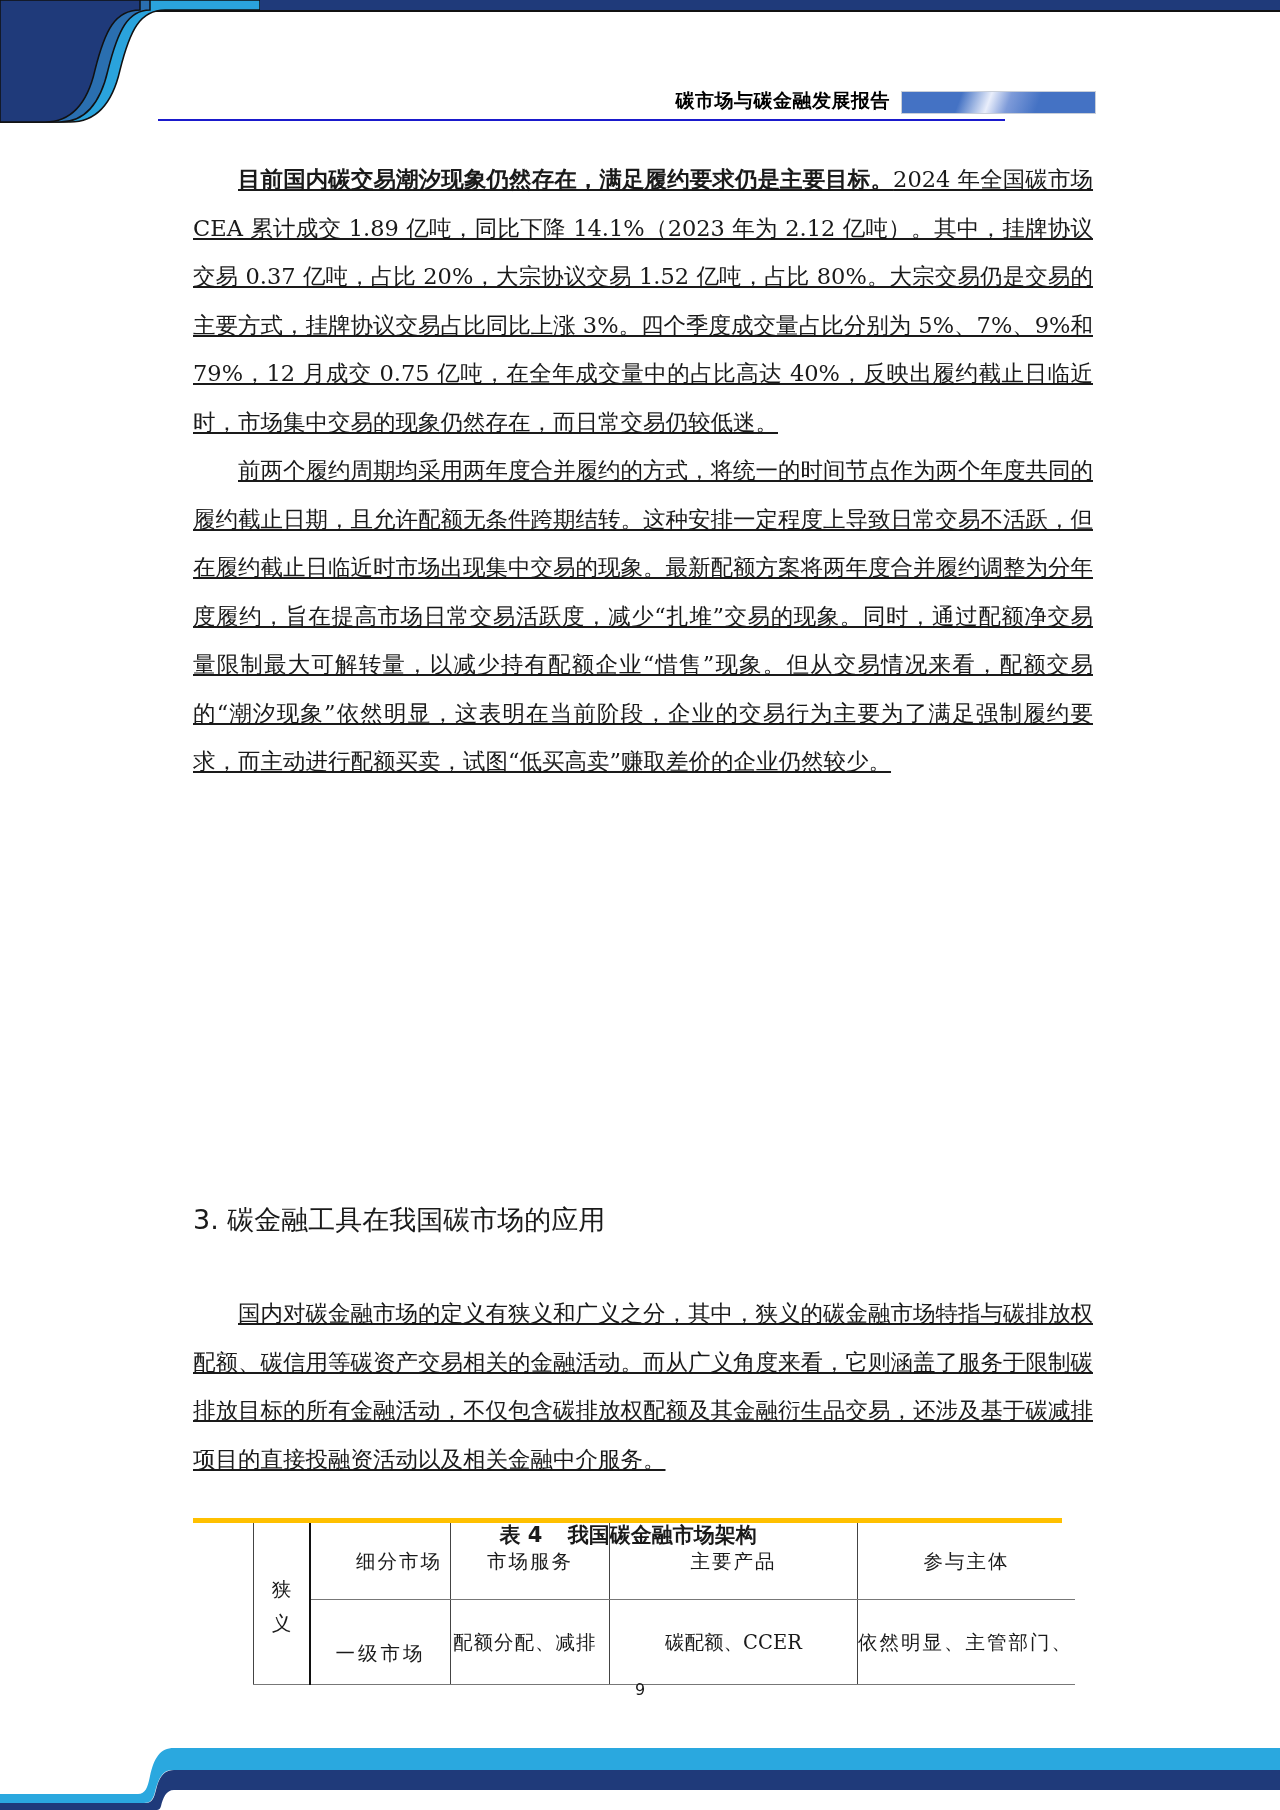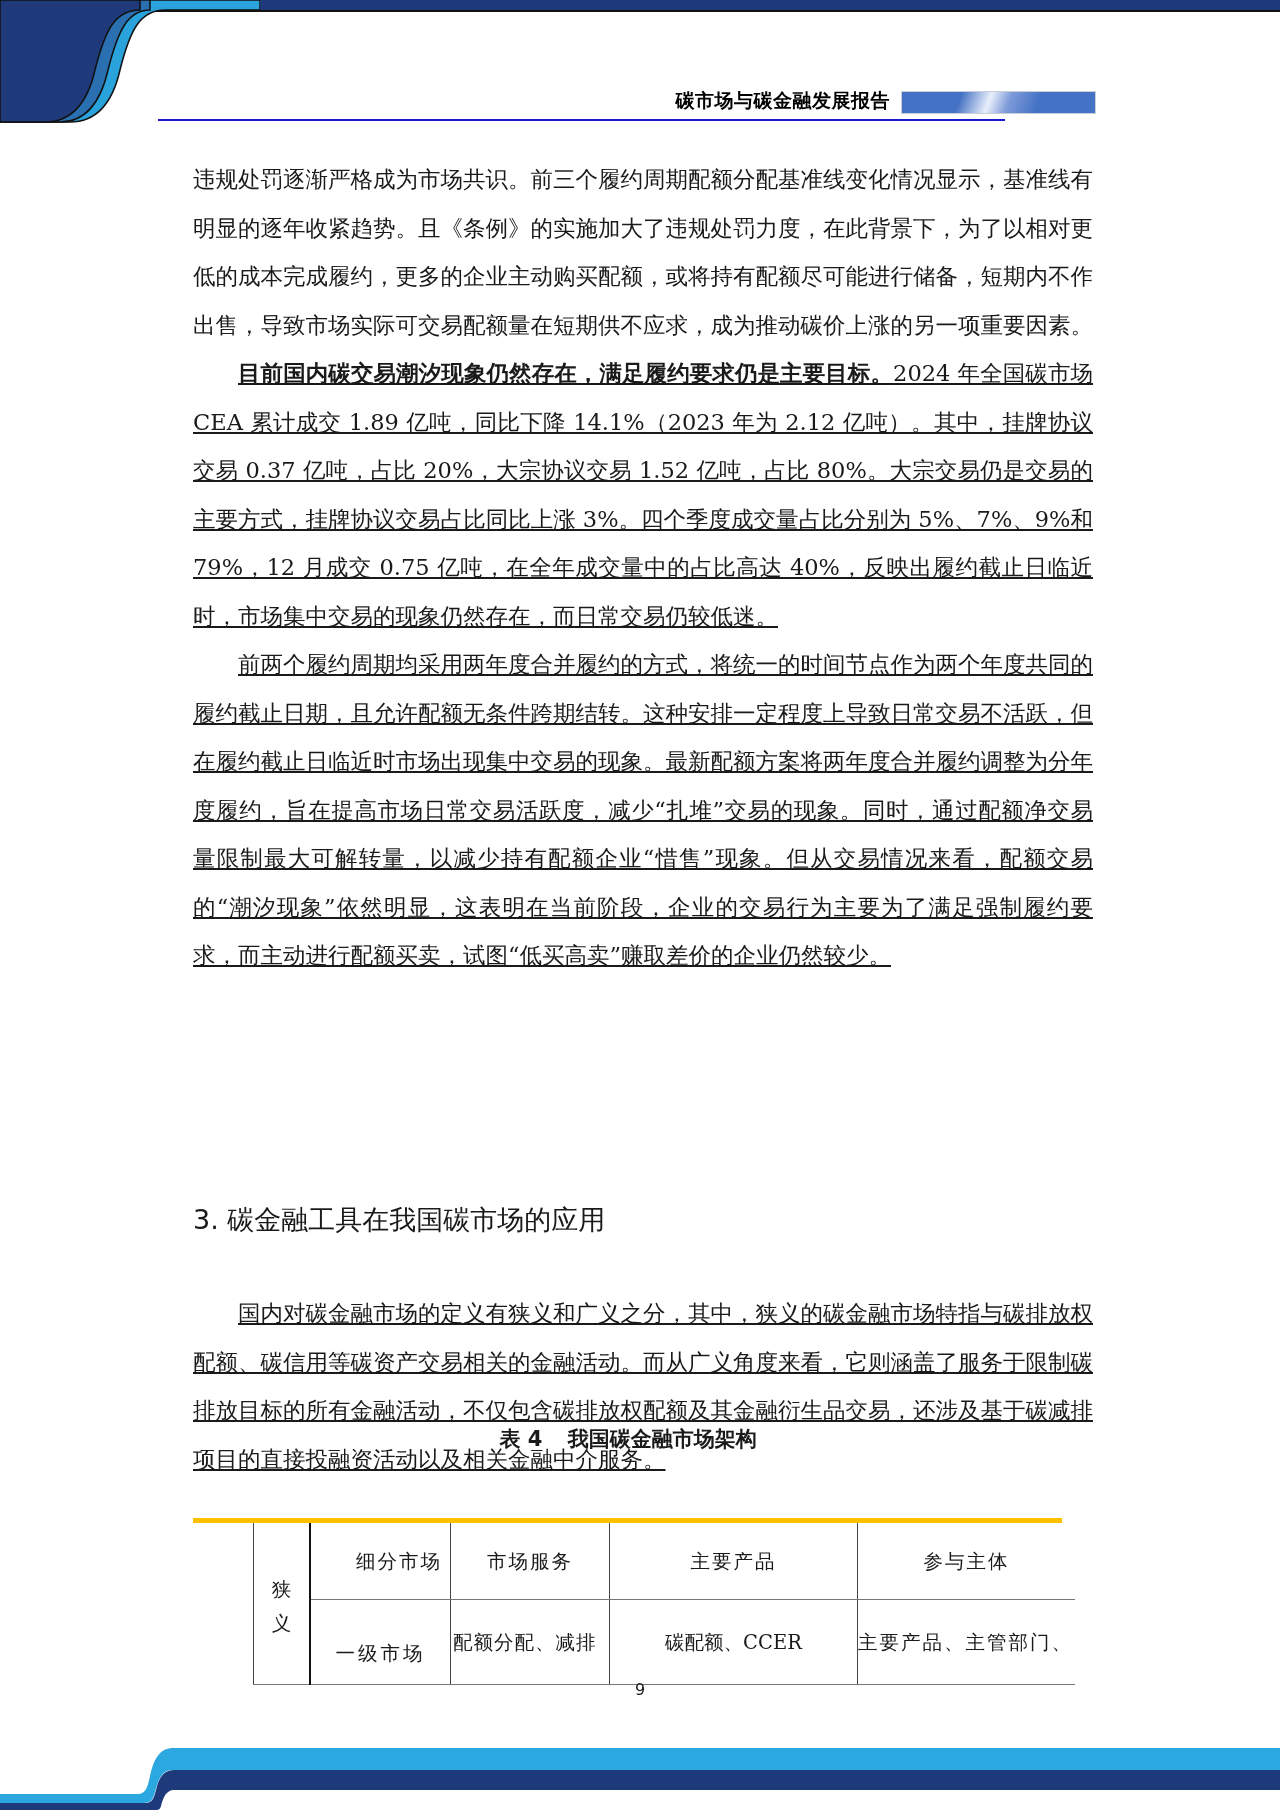--- a/index.html
+++ b/index.html
@@ -26,21 +26,21 @@
     .body-text { left: 193px; width: 900px; font-size: 22.5px; line-height: 48.5px; text-align: justify; }
     .p { margin: 0; }
     .indent { text-indent: 45px; text-decoration: underline; }
     .bold-lead { font-weight: bold; }
 
     .section-heading {
       left: 193px; top: 1198px; font-size: 27px; line-height: 44px;
       font-family: "DejaVu Sans", sans-serif;
     }
     .caption {
-      left: 193px; top: 1425px; width: 870px; text-align: center;
+      left: 193px; top: 1521px; width: 870px; text-align: center;
       font-size: 21px; font-weight: bold; font-family: "DejaVu Sans", sans-serif;
     }
     .caption .num { margin-right: 18px; }
     .table-rule { left: 193px; top: 1518px; width: 869px; height: 5px; background: #ffc000; }
     table.market {
       position: absolute; left: 253px; top: 1523px; border-collapse: collapse;
       font-size: 19.5px; font-family: "DejaVu Serif", serif;
     }
     table.market td, table.market th {
       border-left: 1px solid #444; border-bottom: 1px solid #777;
@@ -69,23 +69,20 @@
   <path d="M0,0 L260,0 L260,10 L165,10 C140,10 130,30 120,70 C112,105 95,122 70,122 L0,122 Z" fill="#2aa3dc" stroke="#111" stroke-width="1.5"></path>
   <path d="M0,0 L150,0 L150,10 C128,10 118,30 108,70 C100,105 84,122 60,122 L0,122 Z" fill="#2a6fb0" stroke="#111" stroke-width="1.5"></path>
   <path d="M0,0 L140,0 L140,10 C115,10 105,30 95,70 C87,105 70,122 45,122 L0,122 Z" fill="#1f3a7a" stroke="#111" stroke-width="1.5"></path>
 </svg>
 
 <div class="abs header-title">碳市场与碳金融发展报告</div>
 <div class="abs header-bar"></div>
 <div class="abs header-rule"></div>
 
 <div class="abs body-text" style="top:155px;">
-  <p class="p">
-    <span>违规处罚逐渐严格成为市场共识。前三个履约周期配额分配基准线变化情况显示，基准线有明显的逐年收紧趋势。且《条例》的实施加大了违规处罚力度，在此背景下，为了以相对更低的成本完成履约，更多的企业主动购买配额，或将持有配额尽可能进行储备，短期内不作出售，导致市场实际可交易配额量在短期供不应求，成为推动碳价上涨的另一项重要因素。</span>
-  </p>
   <p class="p indent">
     <span class="bold-lead">目前国内碳交易潮汐现象仍然存在，满足履约要求仍是主要目标。</span><span>2024 年全国碳市场 CEA  累计成交 1.89 亿吨，同比下降 14.1%（2023 年为 2.12 亿吨）。其中，挂牌协议交易 0.37 亿吨，占比 20%，大宗协议交易 1.52 亿吨，占比 80%。大宗交易仍是交易的主要方式，挂牌协议交易占比同比上涨 3%。四个季度成交量占比分别为 5%、7%、9%和 79%，12 月成交 0.75  亿吨，在全年成交量中的占比高达 40%，反映出履约截止日临近时，市场集中交易的现象仍然存在，而日常交易仍较低迷。</span>
   </p>
   <p class="p indent">
     <span>前两个履约周期均采用两年度合并履约的方式，将统一的时间节点作为两个年度共同的履约截止日期，且允许配额无条件跨期结转。这种安排一定程度上导致日常交易不活跃，但在履约截止日临近时市场出现集中交易的现象。最新配额方案将两年度合并履约调整为分年度履约，旨在提高市场日常交易活跃度，减少“扎堆”交易的现象。同时，通过配额净交易量限制最大可解转量，以减少持有配额企业“惜售”现象。但从交易情况来看，配额交易的“潮汐现象”依然明显，这表明在当前阶段，企业的交易行为主要为了满足强制履约要求，而主动进行配额买卖，试图“低买高卖”赚取差价的企业仍然较少。</span>
   </p>
 </div>
 
 <div class="abs section-heading">
   <span>3.</span>
@@ -110,21 +107,21 @@
     </td>
     <th class="c1">细分市场</th>
     <th class="c2">市场服务</th>
     <th class="c3">主要产品</th>
     <th class="c4">参与主体</th>
   </tr>
   <tr class="row1">
     <td class="c1">一级市场</td>
     <td class="c2">配额分配、减排</td>
     <td class="c3">碳配额、CCER</td>
-    <td class="c4">主要产品、主管部门、</td>
+    <td class="c4">依然明显、主管部门、</td>
   </tr>
 </tbody>
   </table>
 
 <div class="abs page-num">9</div>
 
 <svg class="abs footer" viewBox="0 0 1280 70" width="1280" height="70">
   <path d="M0,56 L135,56 C145,56 148,50 150,40 C153,22 158,10 172,10 L1280,10 L1280,30 L0,30 Z" fill="none"></path>
   <path d="M0,54 L138,54 C146,54 148,46 150,36 C154,18 160,8 174,8 L1280,8 L1280,30 L172,30 C162,30 158,40 155,52 C153,60 150,63 144,63 L0,63 Z" fill="#2aa8df"></path>
   <path d="M0,63 L146,63 C152,63 154,58 156,50 C159,37 164,30 174,30 L1280,30 L1280,50 L174,50 C166,50 163,58 161,66 C160,70 158,70 155,70 L0,70 Z" fill="#1f3a7a"></path>

